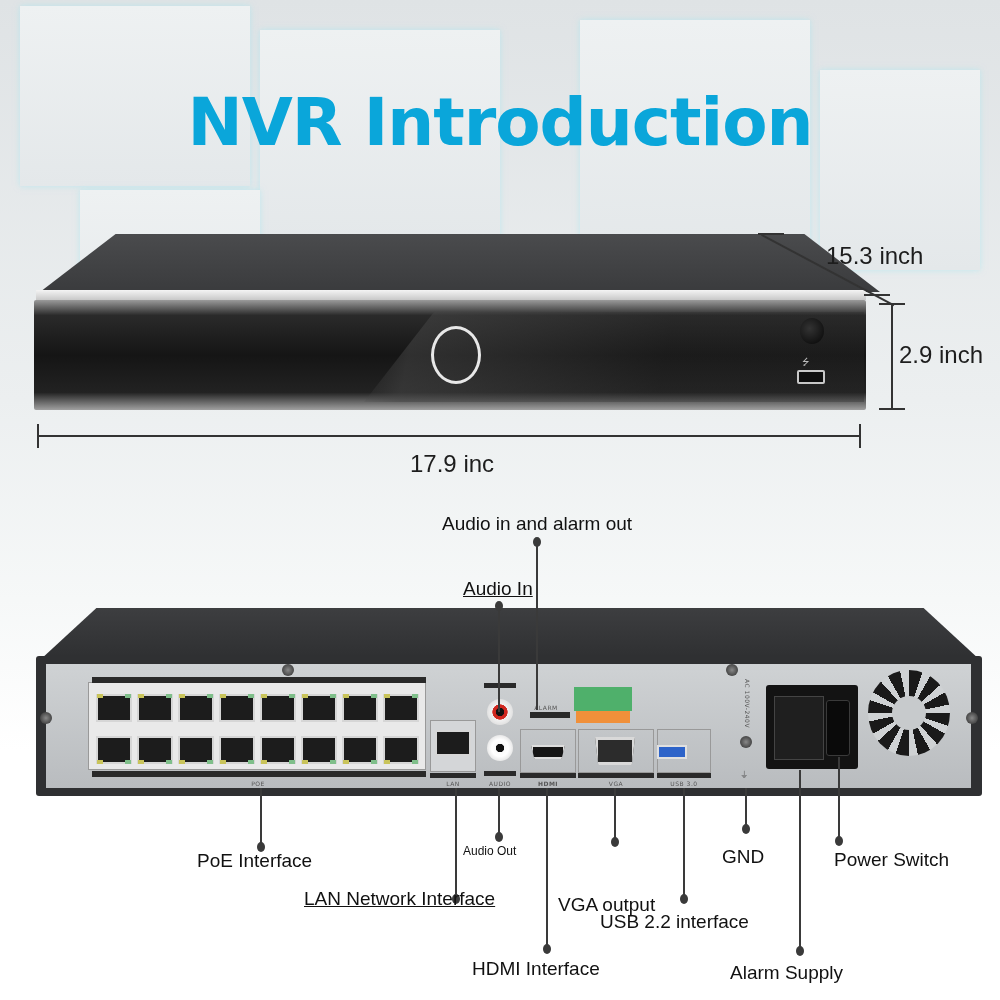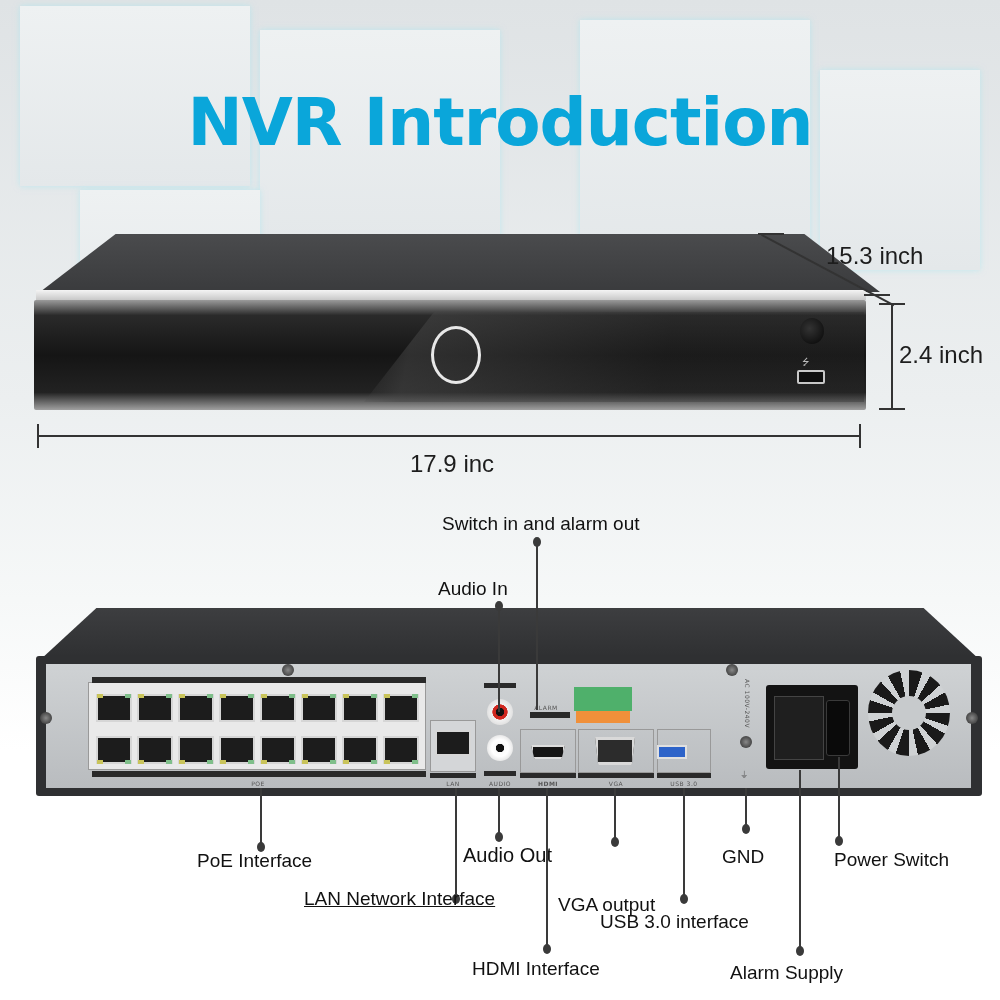--- a/index.html
+++ b/index.html
@@ -86,21 +86,21 @@
   <div class="usb-front"></div>
 
   <div class="line" style="left:762px;top:234px;width:150px;height:2px;transform-origin:0 0;transform:rotate(28deg);"></div>
   <div class="line" style="left:758px;top:233px;width:26px;height:2px;"></div>
   <div class="line" style="left:864px;top:294px;width:26px;height:2px;"></div>
   <div class="dim-label" style="left:826px;top:242px;">15.3 inch</div>
 
   <div class="line" style="left:891px;top:303px;width:2px;height:106px;"></div>
   <div class="line" style="left:879px;top:303px;width:26px;height:2px;"></div>
   <div class="line" style="left:879px;top:408px;width:26px;height:2px;"></div>
-  <div class="dim-label" style="left:899px;top:341px;">2.4 inch</div>
+  <div class="dim-label" style="left:899px;top:341px;">2.9 inch</div>
 
   <div class="line" style="left:38px;top:435px;width:822px;height:2px;"></div>
   <div class="line" style="left:37px;top:424px;width:2px;height:24px;"></div>
   <div class="line" style="left:859px;top:424px;width:2px;height:24px;"></div>
   <div class="dim-label" style="left:410px;top:450px;">17.9 inc</div>
 </div>
 
 <div>
   <div class="rear-top"></div>
   <div class="rear-frame"></div>
@@ -218,51 +218,51 @@
   <span class="abs" style="left:741px;top:770px;font-size:9px;color:#555;">⏚</span>
 
   <div class="iec"></div>
   <div class="iec-inner"></div>
   <div class="rocker"></div>
   <div class="fan"></div>
 </div>
 
 <div>
 
-  <div class="callout-label" style="left:442px;top:513px;">Switch in and alarm out</div>
+  <div class="callout-label" style="left:442px;top:513px;">Audio in and alarm out</div>
   <div class="dot" style="left:533px;top:537px;"></div>
   <div class="vline" style="left:536px;top:545px;height:165px;"></div>
 
-  <div class="callout-label" style="left:438px;top:578px;">Audio In</div>
+  <div class="callout-label" style="left:463px;top:578px;text-decoration:underline;">Audio In</div>
   <div class="dot" style="left:495px;top:601px;"></div>
   <div class="vline" style="left:498px;top:608px;height:104px;"></div>
 
   <div class="vline" style="left:260px;top:788px;height:60px;"></div>
   <div class="dot" style="left:257px;top:842px;"></div>
   <div class="callout-label" style="left:197px;top:850px;">PoE Interface</div>
 
   <div class="vline" style="left:455px;top:788px;height:112px;"></div>
   <div class="dot" style="left:452px;top:894px;"></div>
   <div class="callout-label" style="left:304px;top:888px;text-decoration:underline;">LAN Network Interface</div>
 
   <div class="vline" style="left:498px;top:788px;height:50px;"></div>
   <div class="dot" style="left:495px;top:832px;"></div>
-  <div class="callout-label" style="left:463px;top:844px;font-size:20px;">Audio Out</div>
+  <div class="callout-label" style="left:463px;top:844px;font-size:12px;">Audio Out</div>
 
   <div class="vline" style="left:546px;top:788px;height:162px;"></div>
   <div class="dot" style="left:543px;top:944px;"></div>
   <div class="callout-label" style="left:472px;top:958px;">HDMI Interface</div>
 
   <div class="vline" style="left:614px;top:788px;height:55px;"></div>
   <div class="dot" style="left:611px;top:837px;"></div>
   <div class="callout-label" style="left:558px;top:894px;">VGA output</div>
 
   <div class="vline" style="left:683px;top:788px;height:112px;"></div>
   <div class="dot" style="left:680px;top:894px;"></div>
-  <div class="callout-label" style="left:600px;top:911px;">USB 3.0 interface</div>
+  <div class="callout-label" style="left:600px;top:911px;">USB 2.2 interface</div>
 
   <div class="vline" style="left:745px;top:788px;height:42px;"></div>
   <div class="dot" style="left:742px;top:824px;"></div>
   <div class="callout-label" style="left:722px;top:846px;">GND</div>
 
   <div class="vline" style="left:799px;top:770px;height:182px;"></div>
   <div class="dot" style="left:796px;top:946px;"></div>
   <div class="callout-label" style="left:730px;top:962px;">Alarm Supply</div>
 
   <div class="vline" style="left:838px;top:757px;height:85px;"></div>

